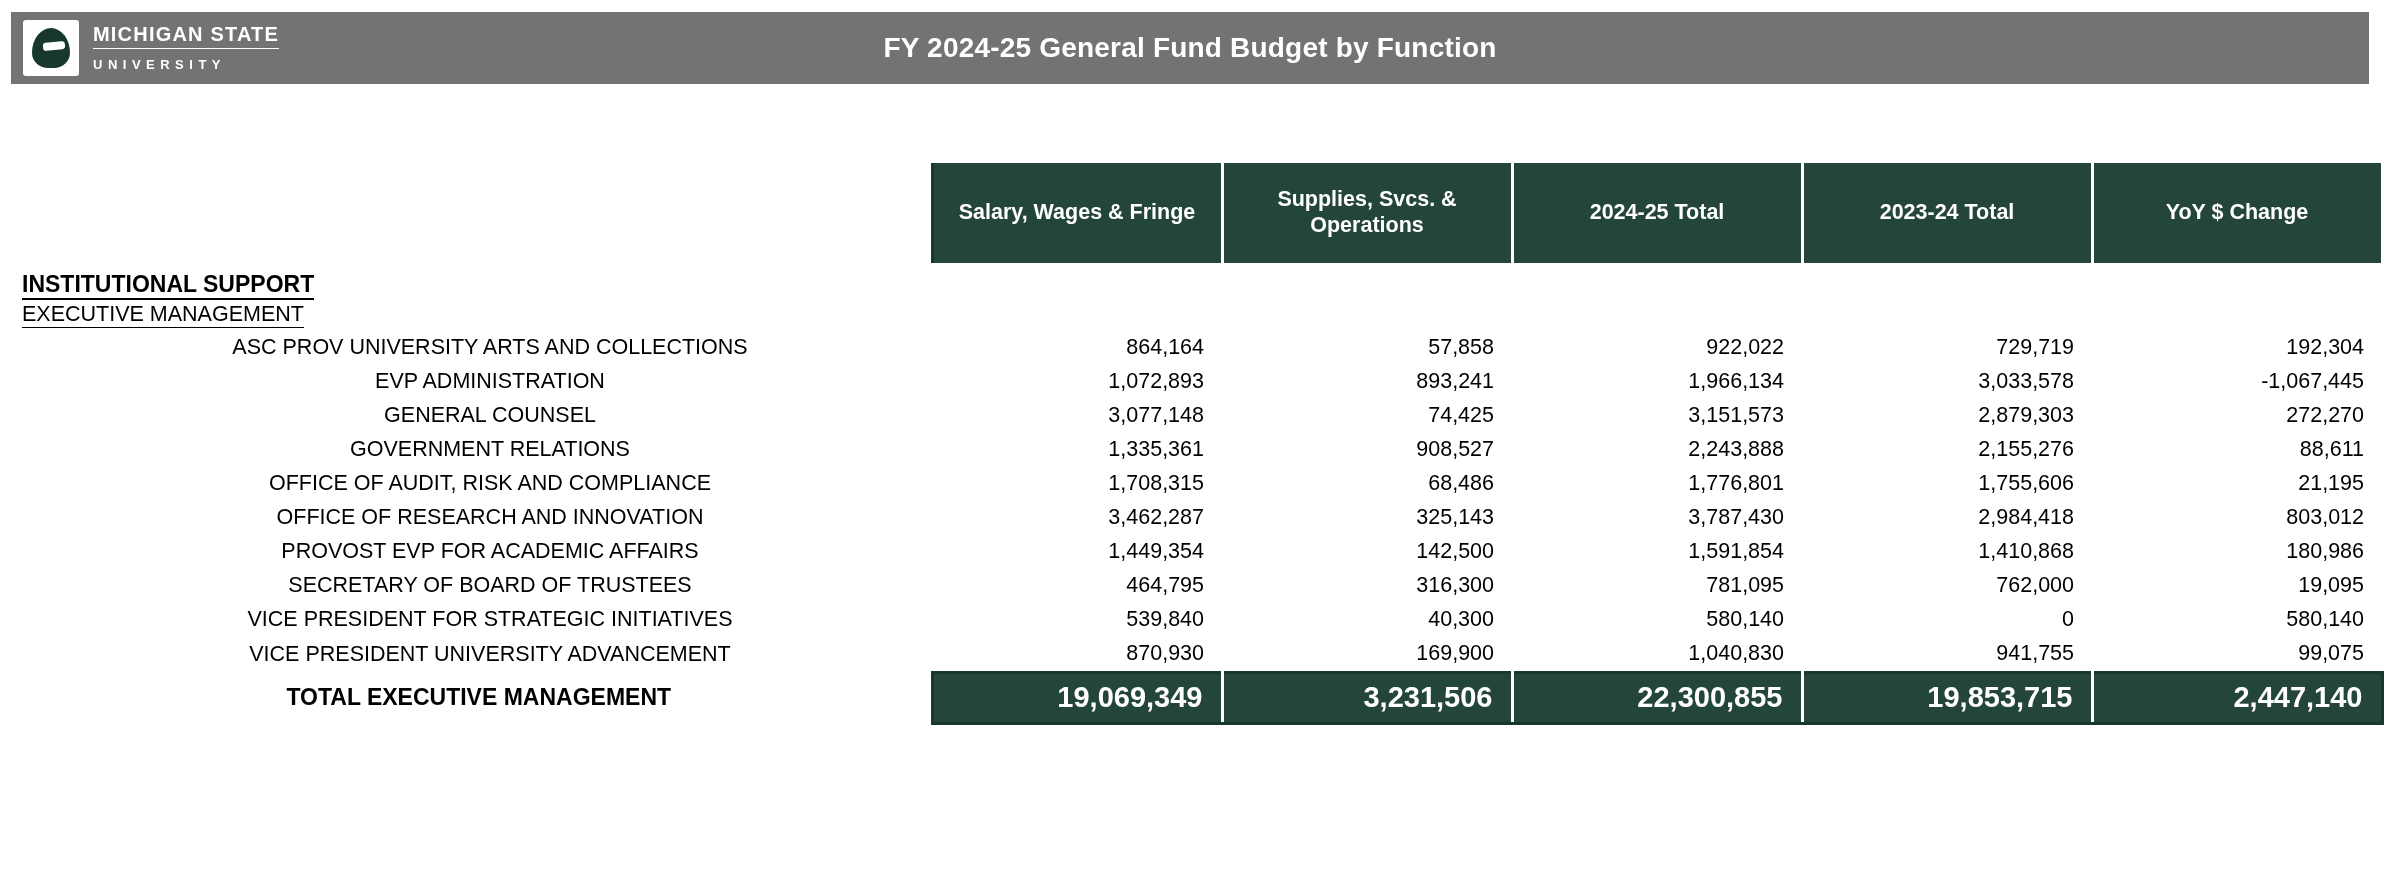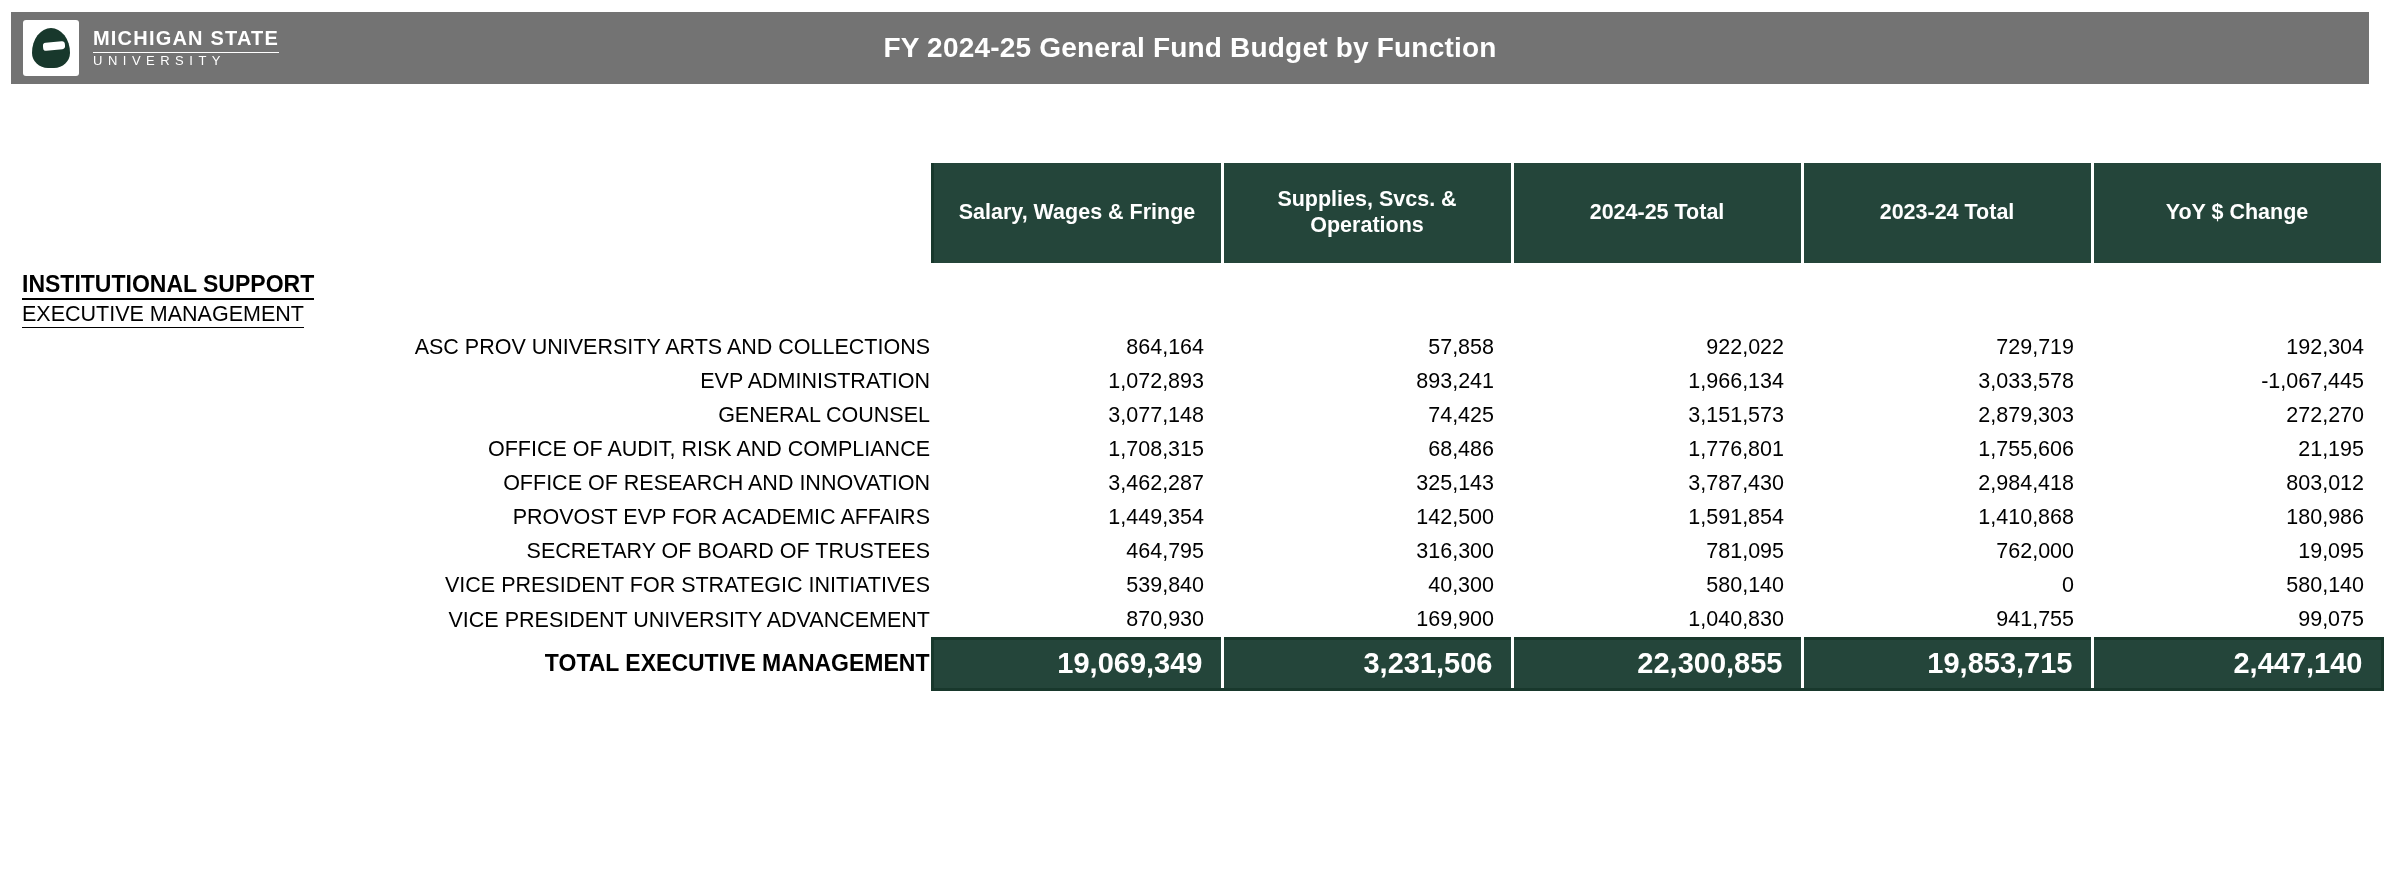--- a/index.html
+++ b/index.html
@@ -72,21 +72,22 @@
     font-size: 20px;
     font-weight: bold;
     letter-spacing: 1.2px;
   }
   .wordmark .w2 {
     color: #ffffff;
     font-size: 13px;
     letter-spacing: 5.5px;
     border-top: 1px solid #ffffff;
     margin-top: 3px;
-    padding-top: 1px;
+    padding-top: 9px;
+    font-weight: bold;
   }
   .banner-title {
     position: absolute;
     left: 0;
     right: 0;
     text-align: center;
     color: #ffffff;
     font-size: 28px;
     font-weight: bold;
     letter-spacing: 0.2px;
@@ -147,21 +148,21 @@
     border-bottom: 1.5px solid #000;
     padding-bottom: 1px;
   }
 
   
   tbody tr.data td {
     height: 34px;
     padding: 0 2px;
   }
   td.row-label {
-    text-align: right;
+    text-align: center;
     padding-left: 28px !important;
     white-space: nowrap;
     font-size: 21.5px;
   }
   td.num {
     text-align: right;
     padding-right: 18px !important;
     font-size: 21.5px;
     font-variant-numeric: tabular-nums;
   }
@@ -271,20 +272,28 @@
       </tr>
       <tr class="data">
         <td class="row-label">GENERAL COUNSEL</td>
         <td class="num">3,077,148</td>
         <td class="num">74,425</td>
         <td class="num">3,151,573</td>
         <td class="num">2,879,303</td>
         <td class="num">272,270</td>
       </tr>
       <tr class="data">
+        <td class="row-label">GOVERNMENT RELATIONS</td>
+        <td class="num">1,335,361</td>
+        <td class="num">908,527</td>
+        <td class="num">2,243,888</td>
+        <td class="num">2,155,276</td>
+        <td class="num">88,611</td>
+      </tr>
+      <tr class="data">
         <td class="row-label">OFFICE OF AUDIT, RISK AND COMPLIANCE</td>
         <td class="num">1,708,315</td>
         <td class="num">68,486</td>
         <td class="num">1,776,801</td>
         <td class="num">1,755,606</td>
         <td class="num">21,195</td>
       </tr>
       <tr class="data">
         <td class="row-label">OFFICE OF RESEARCH AND INNOVATION</td>
         <td class="num">3,462,287</td>

